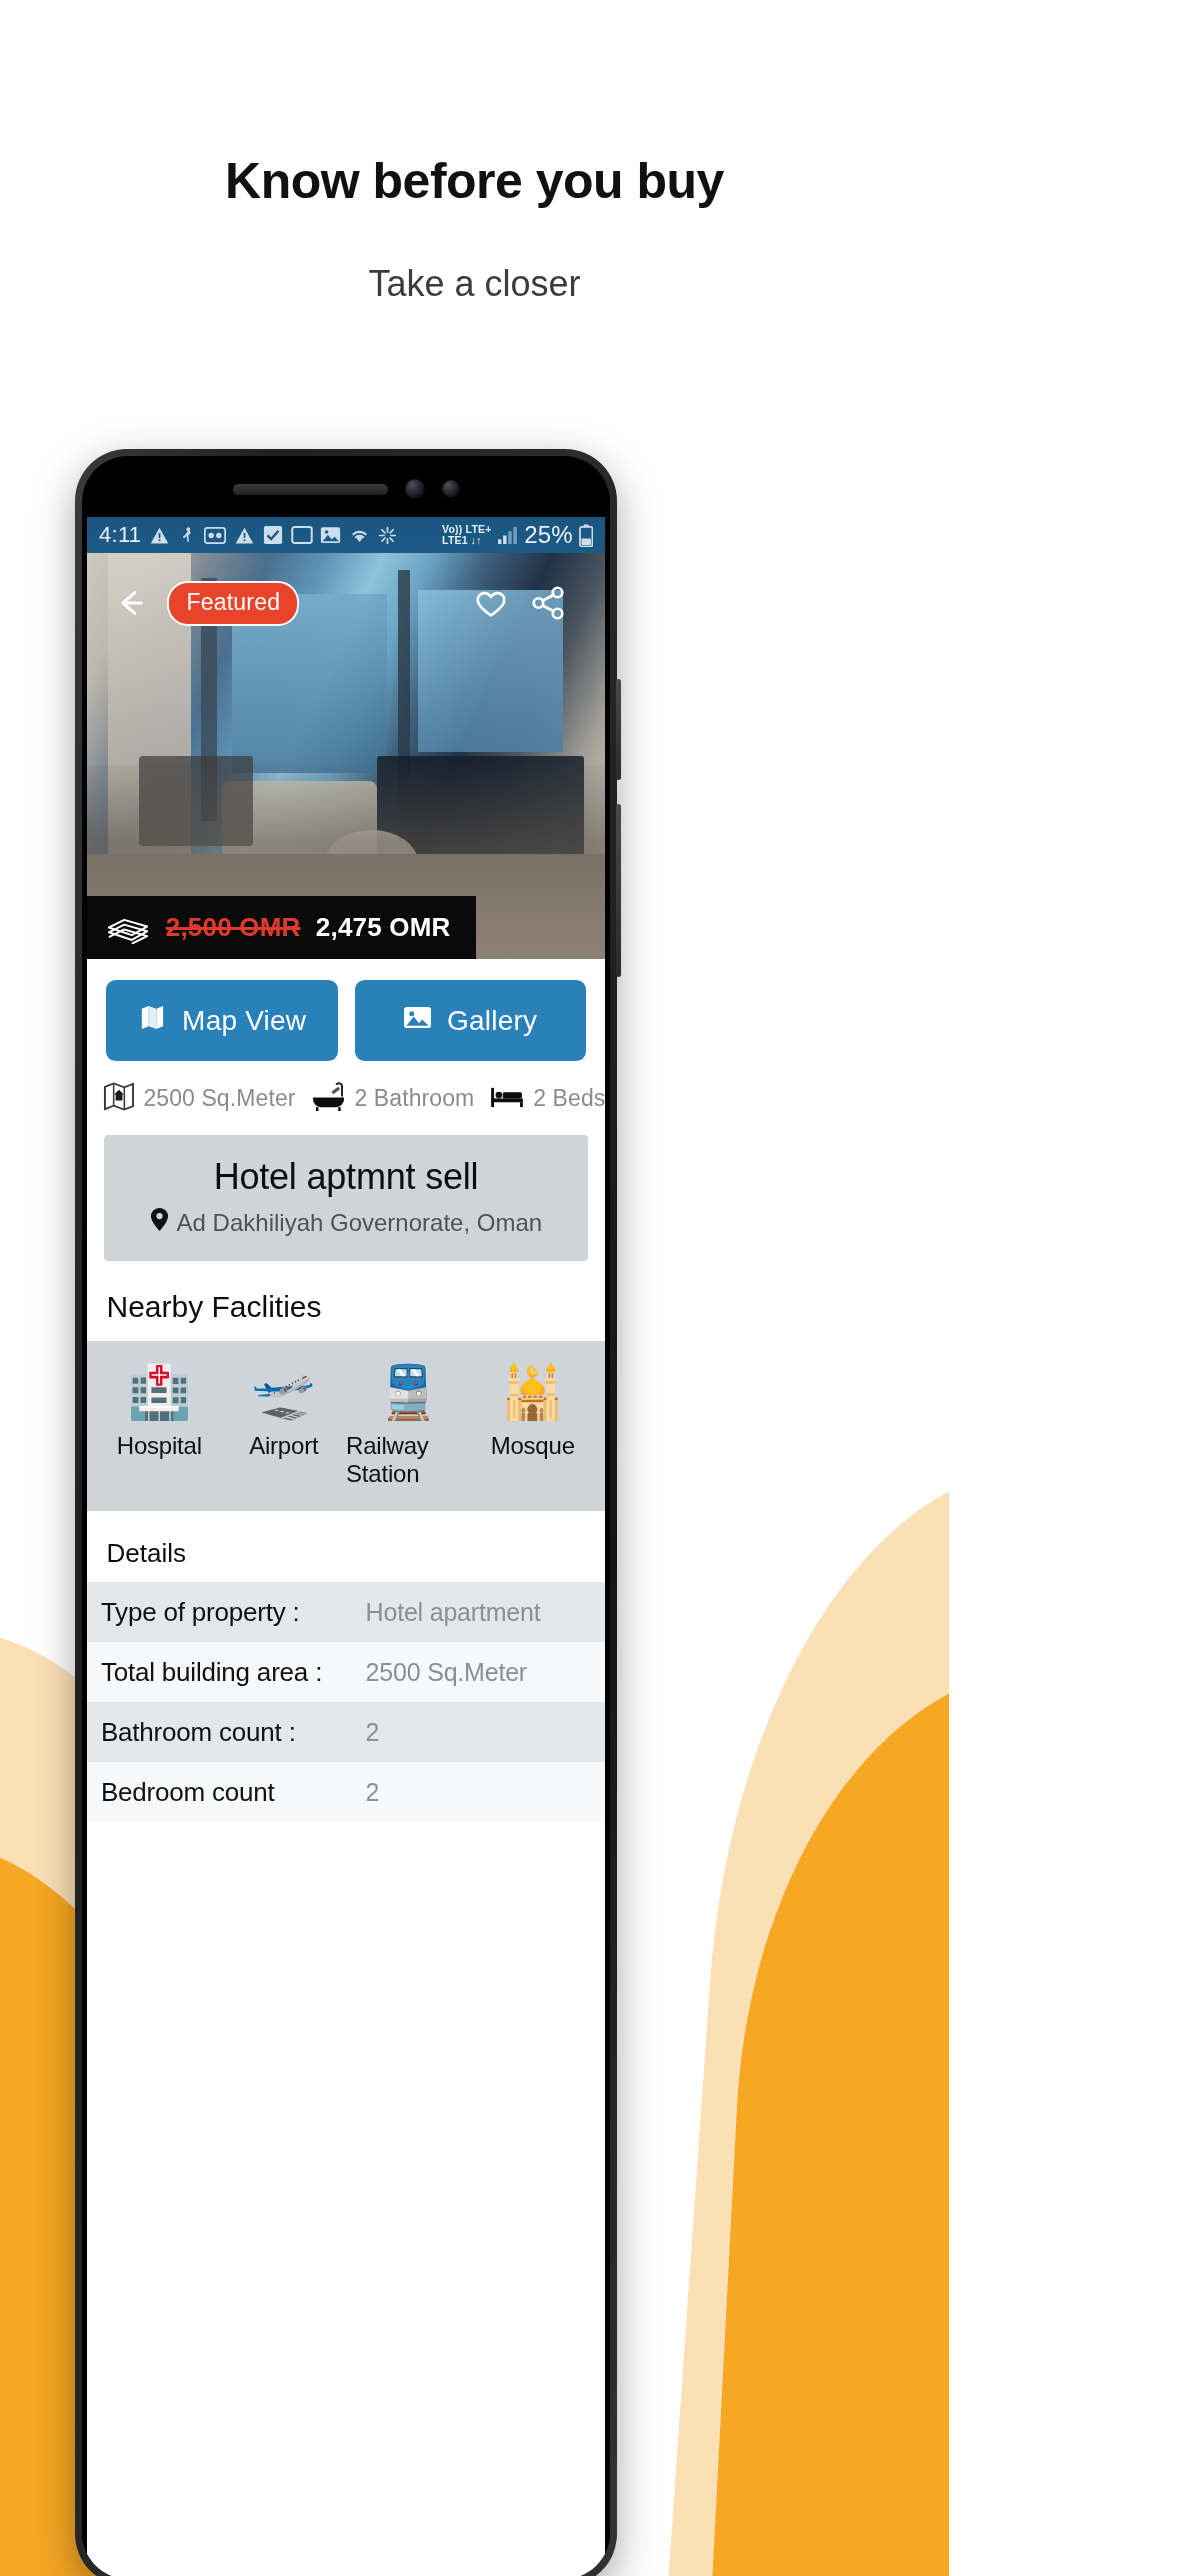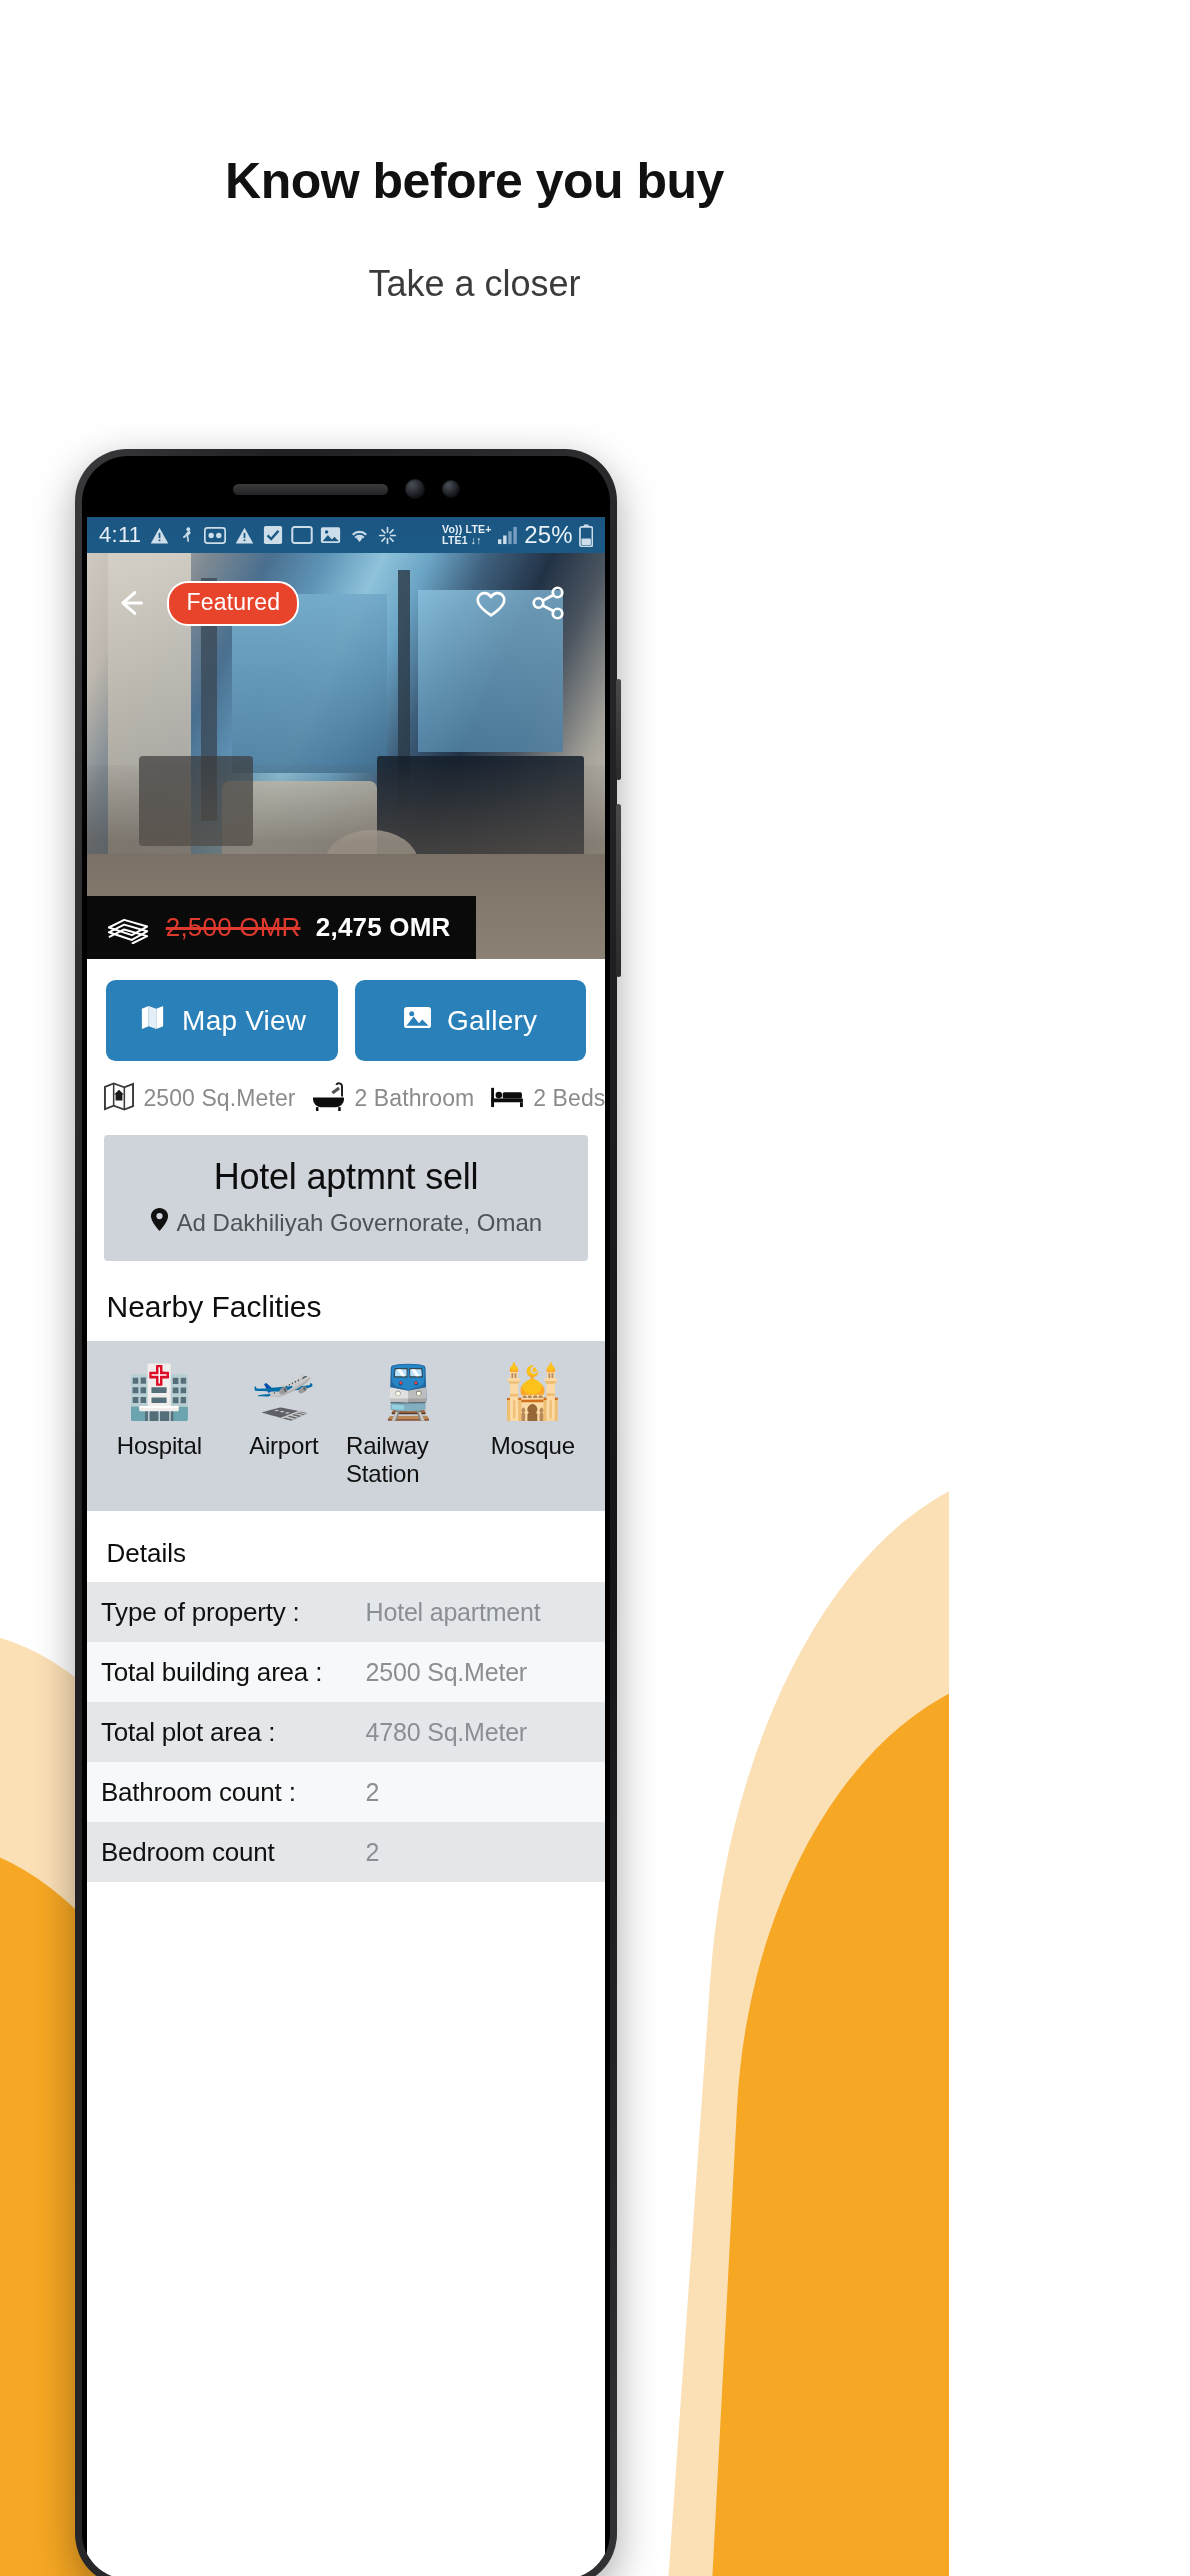--- a/index.html
+++ b/index.html
@@ -203,21 +203,21 @@
     height: 63px;
     min-width: 381px;
     background: #0a0a0a;
     display: flex; align-items: center;
     gap: 15.3px;
     padding: 0 25px 0 19px;
     z-index: 4;
   }
   .money-ico { width: 44px; height: 33px; flex: 0 0 auto; }
   .price-old {
-    color: #E03A2F; font-size: 26px; font-weight: 400;
+    color: #E03A2F; font-size: 26px; font-weight: 700;
     text-decoration: line-through;
     text-decoration-thickness: 2.9px;
     letter-spacing: 0.2px;
   }
   .price-new { color: #ffffff; font-size: 26px; font-weight: 700; letter-spacing: 0.2px; }
 
   
   .btn-row { display: flex; gap: 17px; padding: 21px 19px 15.3px; background:#fff; }
   .btn {
     flex: 1;
@@ -561,24 +561,20 @@
 
           <div class="drow">
             <span class="dkey">Type of property :</span>
             <span class="dval">Hotel apartment</span>
           </div>
           <div class="drow">
             <span class="dkey">Total building area :</span>
             <span class="dval">2500 Sq.Meter</span>
           </div>
           <div class="drow">
-            <span class="dkey">Total plot area :</span>
-            <span class="dval">4780 Sq.Meter</span>
-          </div>
-          <div class="drow">
             <span class="dkey">Bathroom count :</span>
             <span class="dval">2</span>
           </div>
           <div class="drow">
             <span class="dkey">Bedroom count</span>
             <span class="dval">2</span>
           </div>
         </div>
 
       </div>

